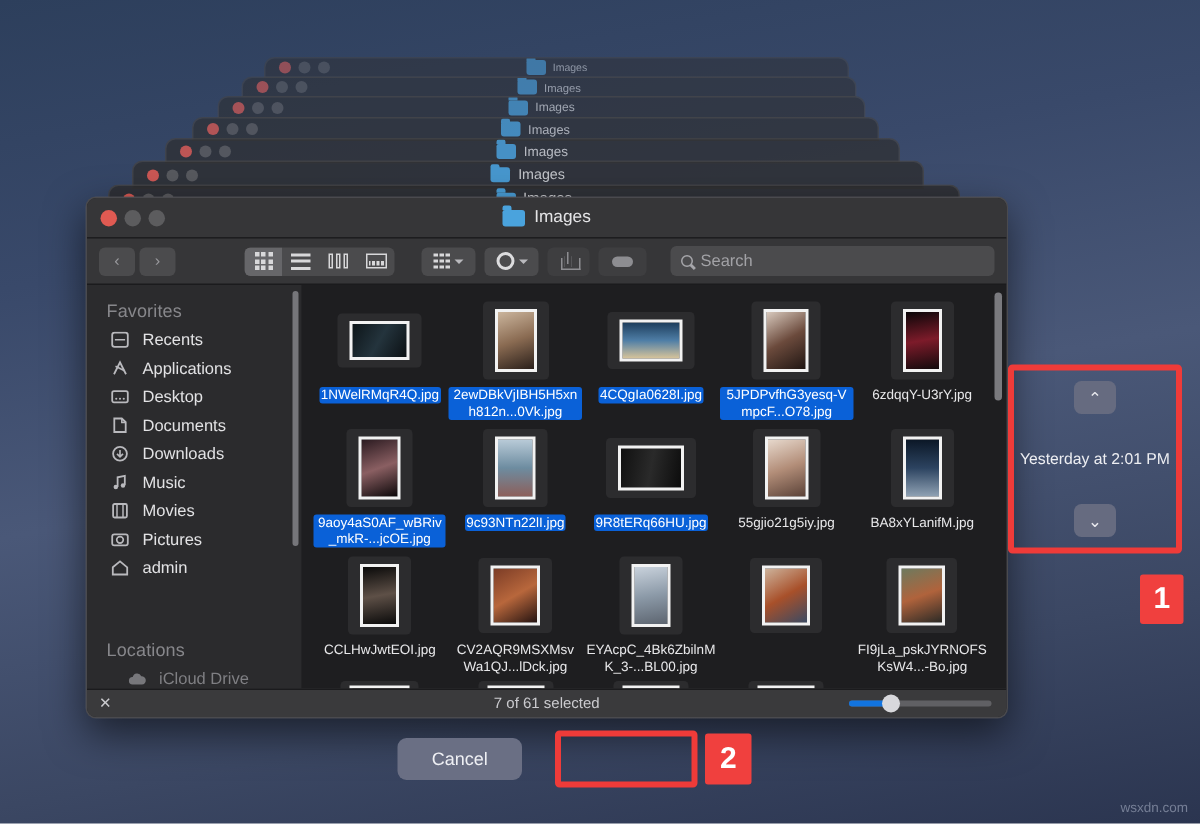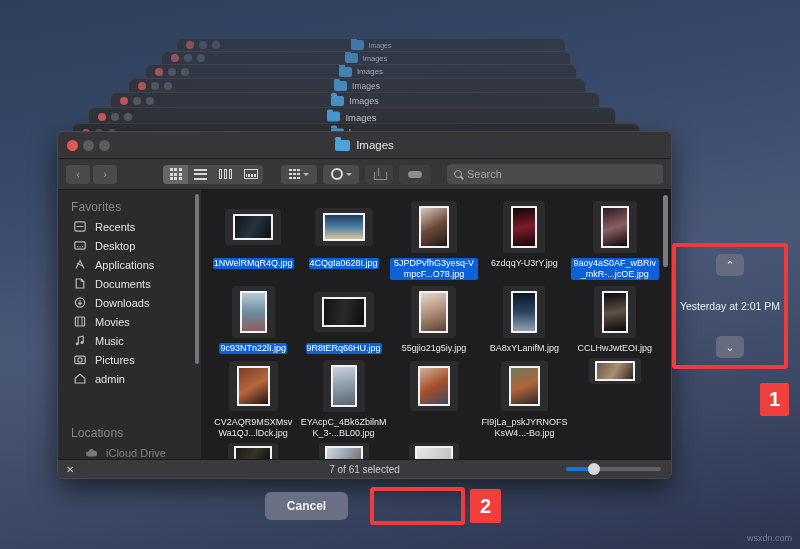--- a/index.html
+++ b/index.html
@@ -170,21 +170,21 @@
     position:absolute; background:#f0403e; color:#fff;
     display:flex; align-items:center; justify-content:center;
     font-size:20px; font-weight:600; border-radius:2px;
   }
 
   
   #actions { position:absolute; left:265px; top:492px; display:flex; gap:48px; }
   .abtn {
     width:83px; height:28px; border-radius:6px; background:#6a6f84;
     display:flex; align-items:center; justify-content:center;
-    font-size:12px; color:#eff0f4;font-weight:bold;
+    font-size:12px; color:#eff0f4;
   }
   .wm { position:absolute; right:8px; bottom:6px; font-size:9px; color:#6d7siemens; color:#767f96; }
 </style>
 </head>
 <body>
 
 <div id="stack">
   <div class="ghost" style="left:176px;top:38px;width:390px;height:14px;opacity:.55;">
     <div class="tbar">
         <div class="dots">
@@ -384,78 +384,78 @@
             <svg width="12" height="11" viewBox="0 0 12 11">
               <rect x=".8" y=".8" width="10.4" height="9.4" rx="1.6" fill="none" stroke="#b9b9bd" stroke-width="1.2"></rect>
               <line x1="2.6" y1="5.5" x2="9.4" y2="5.5" stroke="#b9b9bd" stroke-width="1.1"></line>
             </svg>
           </span>
         <span>Recents</span>
       </div>
       <div class="sb-item">
         <span class="sb-ico">
             <svg width="12" height="11" viewBox="0 0 12 11">
+              <path d="M2 9.5 L6 1.5 L10 9.5" fill="none" stroke="#b9b9bd" stroke-width="1.2"></path>
+              <line x1="3" y1="4.2" x2="9" y2="7.2" stroke="#b9b9bd" stroke-width="1.1"></line>
+            </svg>
+          </span>
+        <span>Applications</span>
+      </div>
+      <div class="sb-item">
+        <span class="sb-ico">
+            <svg width="12" height="11" viewBox="0 0 12 11">
               <rect x=".8" y="1.8" width="10.4" height="7.4" rx="1.2" fill="none" stroke="#b9b9bd" stroke-width="1.2"></rect>
               <circle cx="3.5" cy="6.8" r=".7" fill="#b9b9bd"></circle>
               <circle cx="6" cy="6.8" r=".7" fill="#b9b9bd"></circle>
               <circle cx="8.5" cy="6.8" r=".7" fill="#b9b9bd"></circle>
             </svg>
           </span>
         <span>Desktop</span>
       </div>
       <div class="sb-item">
         <span class="sb-ico">
             <svg width="12" height="11" viewBox="0 0 12 11">
-              <path d="M2 9.5 L6 1.5 L10 9.5" fill="none" stroke="#b9b9bd" stroke-width="1.2"></path>
-              <line x1="3" y1="4.2" x2="9" y2="7.2" stroke="#b9b9bd" stroke-width="1.1"></line>
-            </svg>
-          </span>
-        <span>Applications</span>
-      </div>
-      <div class="sb-item">
-        <span class="sb-ico">
-            <svg width="12" height="11" viewBox="0 0 12 11">
               <path d="M2.2 1 H7.2 L9.8 3.5 V10 H2.2 Z" fill="none" stroke="#b9b9bd" stroke-width="1.2"></path>
               <path d="M7.2 1 V3.6 H9.8" fill="none" stroke="#b9b9bd" stroke-width="1"></path>
             </svg>
           </span>
         <span>Documents</span>
       </div>
       <div class="sb-item">
         <span class="sb-ico">
             <svg width="12" height="11" viewBox="0 0 12 11">
               <circle cx="6" cy="5.5" r="4.6" fill="none" stroke="#b9b9bd" stroke-width="1.2"></circle>
               <path d="M6 3 V7.4 M4 5.6 L6 7.6 L8 5.6" fill="none" stroke="#b9b9bd" stroke-width="1.1"></path>
             </svg>
           </span>
         <span>Downloads</span>
+      </div>
+      <div class="sb-item">
+        <span class="sb-ico">
+            <svg width="12" height="11" viewBox="0 0 12 11">
+              <path d="M4.4 8.6 V2.2 L9.2 1.2 V7.4" fill="none" stroke="#b9b9bd" stroke-width="1.2"></path>
+              <circle cx="3.2" cy="8.7" r="1.5" fill="#b9b9bd"></circle>
+              <circle cx="8" cy="7.6" r="1.5" fill="#b9b9bd"></circle>
+            </svg>
+          </span>
+        <span>Music</span>
       </div>
       <div class="sb-item">
         <span class="sb-ico">
             <svg width="12" height="11" viewBox="0 0 12 11">
               <rect x="1.4" y="1" width="9.2" height="9" rx="1" fill="none" stroke="#b9b9bd" stroke-width="1.2"></rect>
               <line x1="4" y1="1" x2="4" y2="10" stroke="#b9b9bd" stroke-width="1"></line>
               <line x1="8" y1="1" x2="8" y2="10" stroke="#b9b9bd" stroke-width="1"></line>
             </svg>
           </span>
         <span>Movies</span>
       </div>
       <div class="sb-item">
         <span class="sb-ico">
             <svg width="12" height="11" viewBox="0 0 12 11">
-              <path d="M4.4 8.6 V2.2 L9.2 1.2 V7.4" fill="none" stroke="#b9b9bd" stroke-width="1.2"></path>
-              <circle cx="3.2" cy="8.7" r="1.5" fill="#b9b9bd"></circle>
-              <circle cx="8" cy="7.6" r="1.5" fill="#b9b9bd"></circle>
-            </svg>
-          </span>
-        <span>Music</span>
-      </div>
-      <div class="sb-item">
-        <span class="sb-ico">
-            <svg width="12" height="11" viewBox="0 0 12 11">
               <rect x=".8" y="2.2" width="10.4" height="7.4" rx="1.4" fill="none" stroke="#b9b9bd" stroke-width="1.2"></rect>
               <circle cx="6" cy="5.9" r="2.2" fill="none" stroke="#b9b9bd" stroke-width="1.1"></circle>
             </svg>
           </span>
         <span>Pictures</span>
       </div>
       <div class="sb-item">
         <span class="sb-ico">
             <svg width="12" height="11" viewBox="0 0 12 11">
               <path d="M1.2 5.2 L6 1.2 L10.8 5.2 V10 H1.2 Z" fill="none" stroke="#b9b9bd" stroke-width="1.2"></path>
@@ -499,20 +499,28 @@
     <div class="content">
       <div class="grid">
 
         <div class="cell">
           <div class="thumbwrap">
               <div class="thumbbg">
                 <span class="thumb" style="width:40px;height:26px;background:linear-gradient(120deg,#0d1519,#24343d,#0b1013);"></span>
               </div>
             </div>
           <div class="fname sel">1NWelRMqR4Q.jpg</div>
+        </div>
+        <div class="cell">
+          <div class="thumbwrap">
+              <div class="thumbbg">
+                <span class="thumb" style="width:28px;height:42px;background:linear-gradient(160deg,#cbb59d,#8a6b52,#2a1f1a);"></span>
+              </div>
+            </div>
+          <div class="fname sel">2ewDBkVjIBH5H5xnh812n...0Vk.jpg</div>
         </div>
         <div class="cell">
           <div class="thumbwrap">
               <div class="thumbbg">
                 <span class="thumb" style="width:42px;height:28px;background:linear-gradient(180deg,#1d3d5c,#4f7ea6,#d8c49a);"></span>
               </div>
             </div>
           <div class="fname sel">4CQgIa0628I.jpg</div>
         </div>
         <div class="cell">

